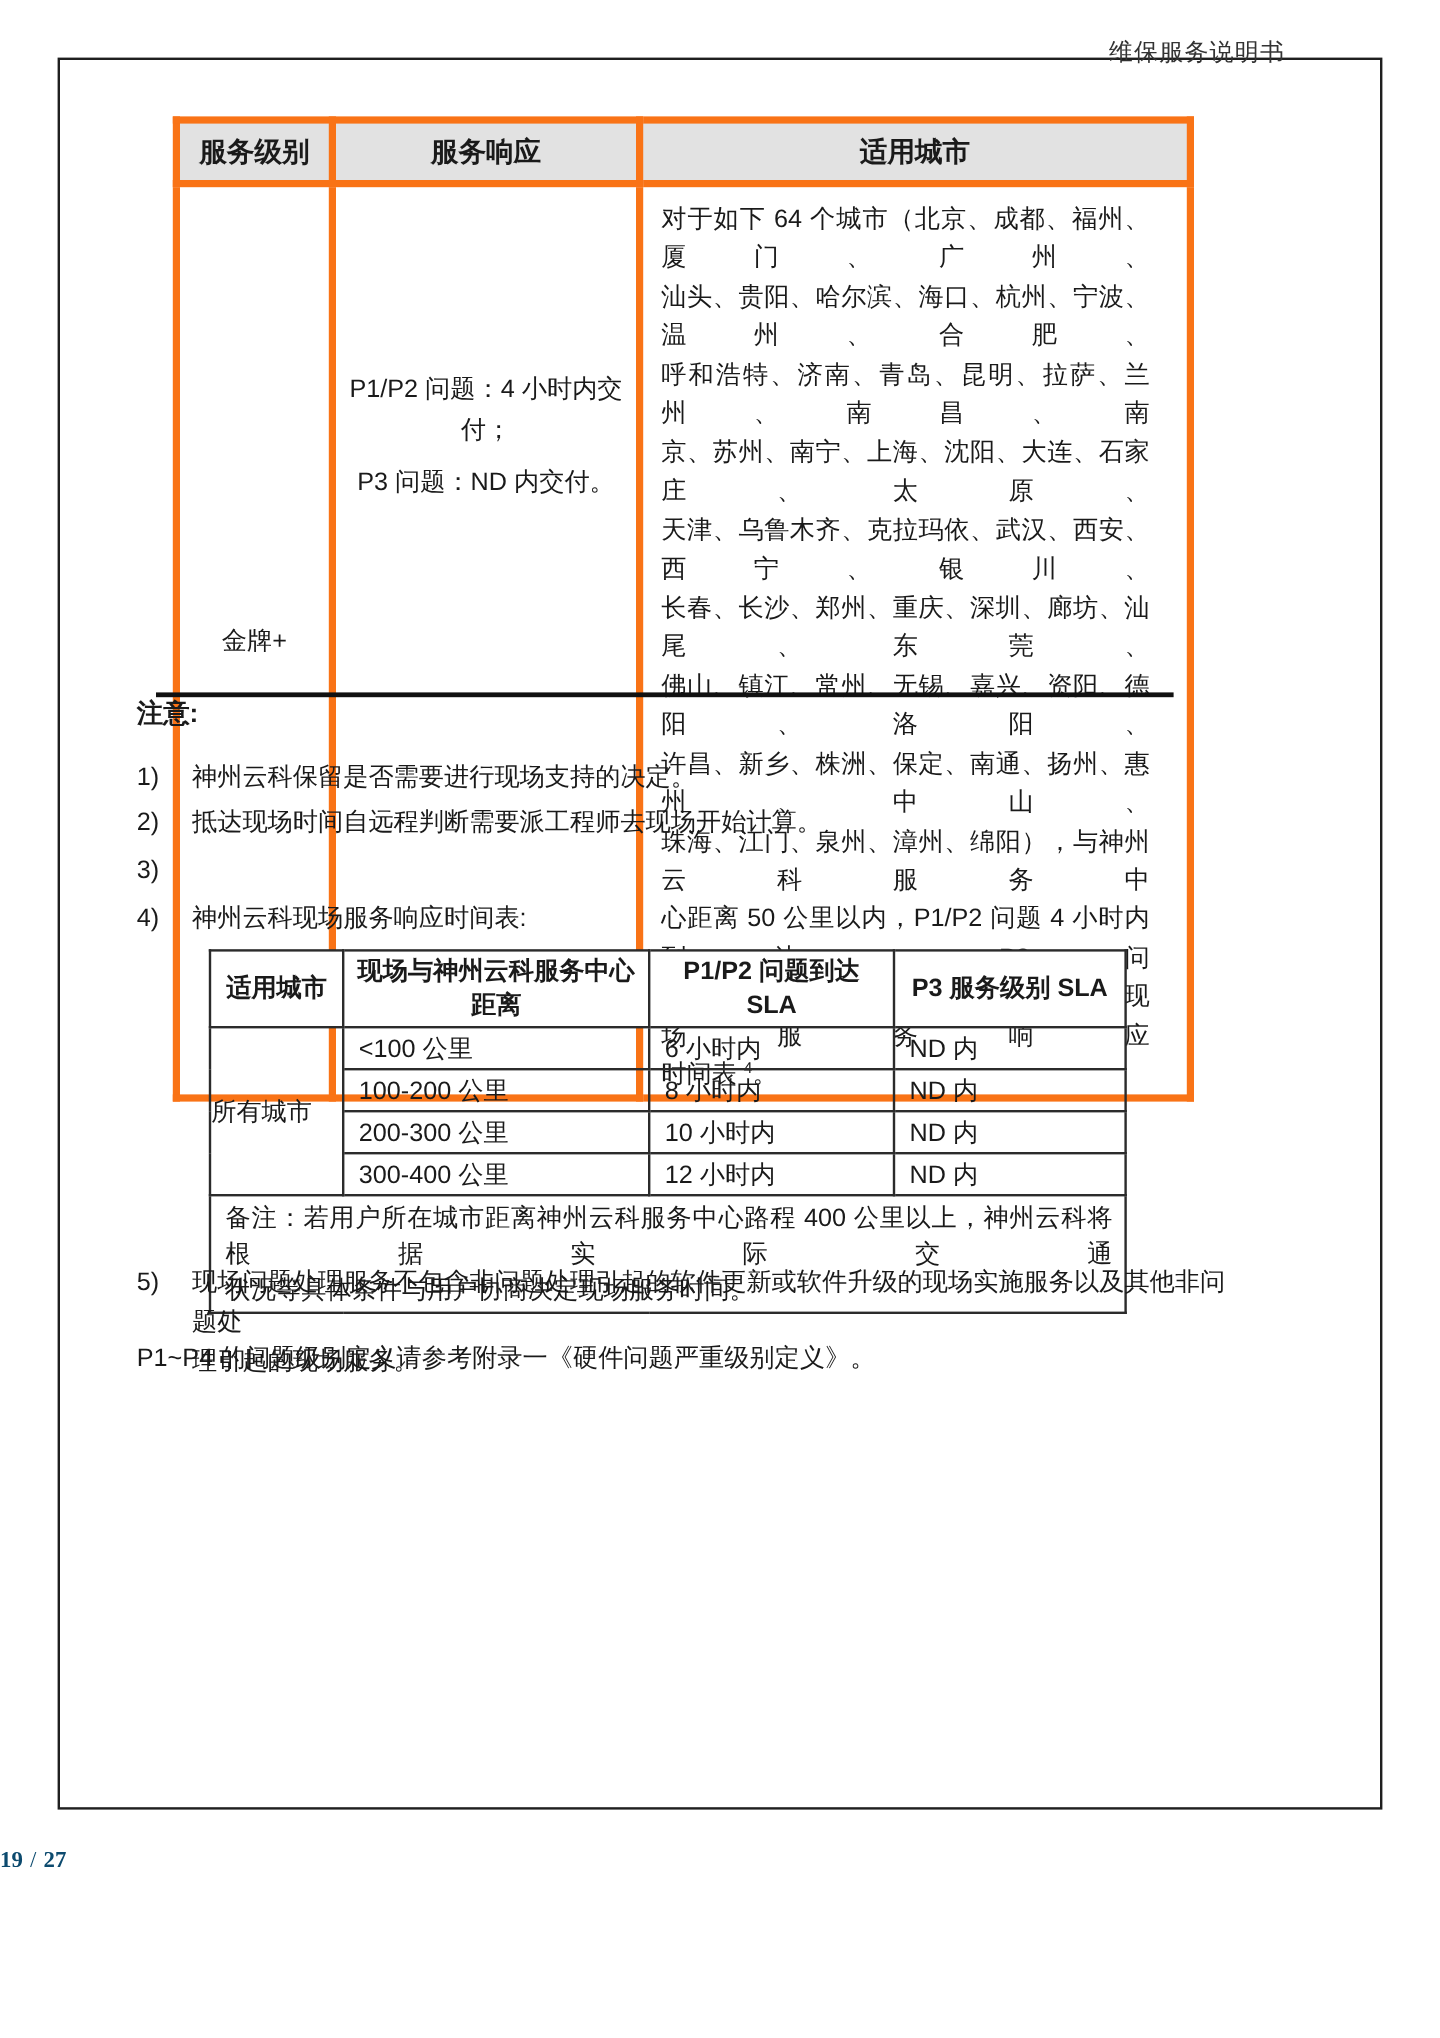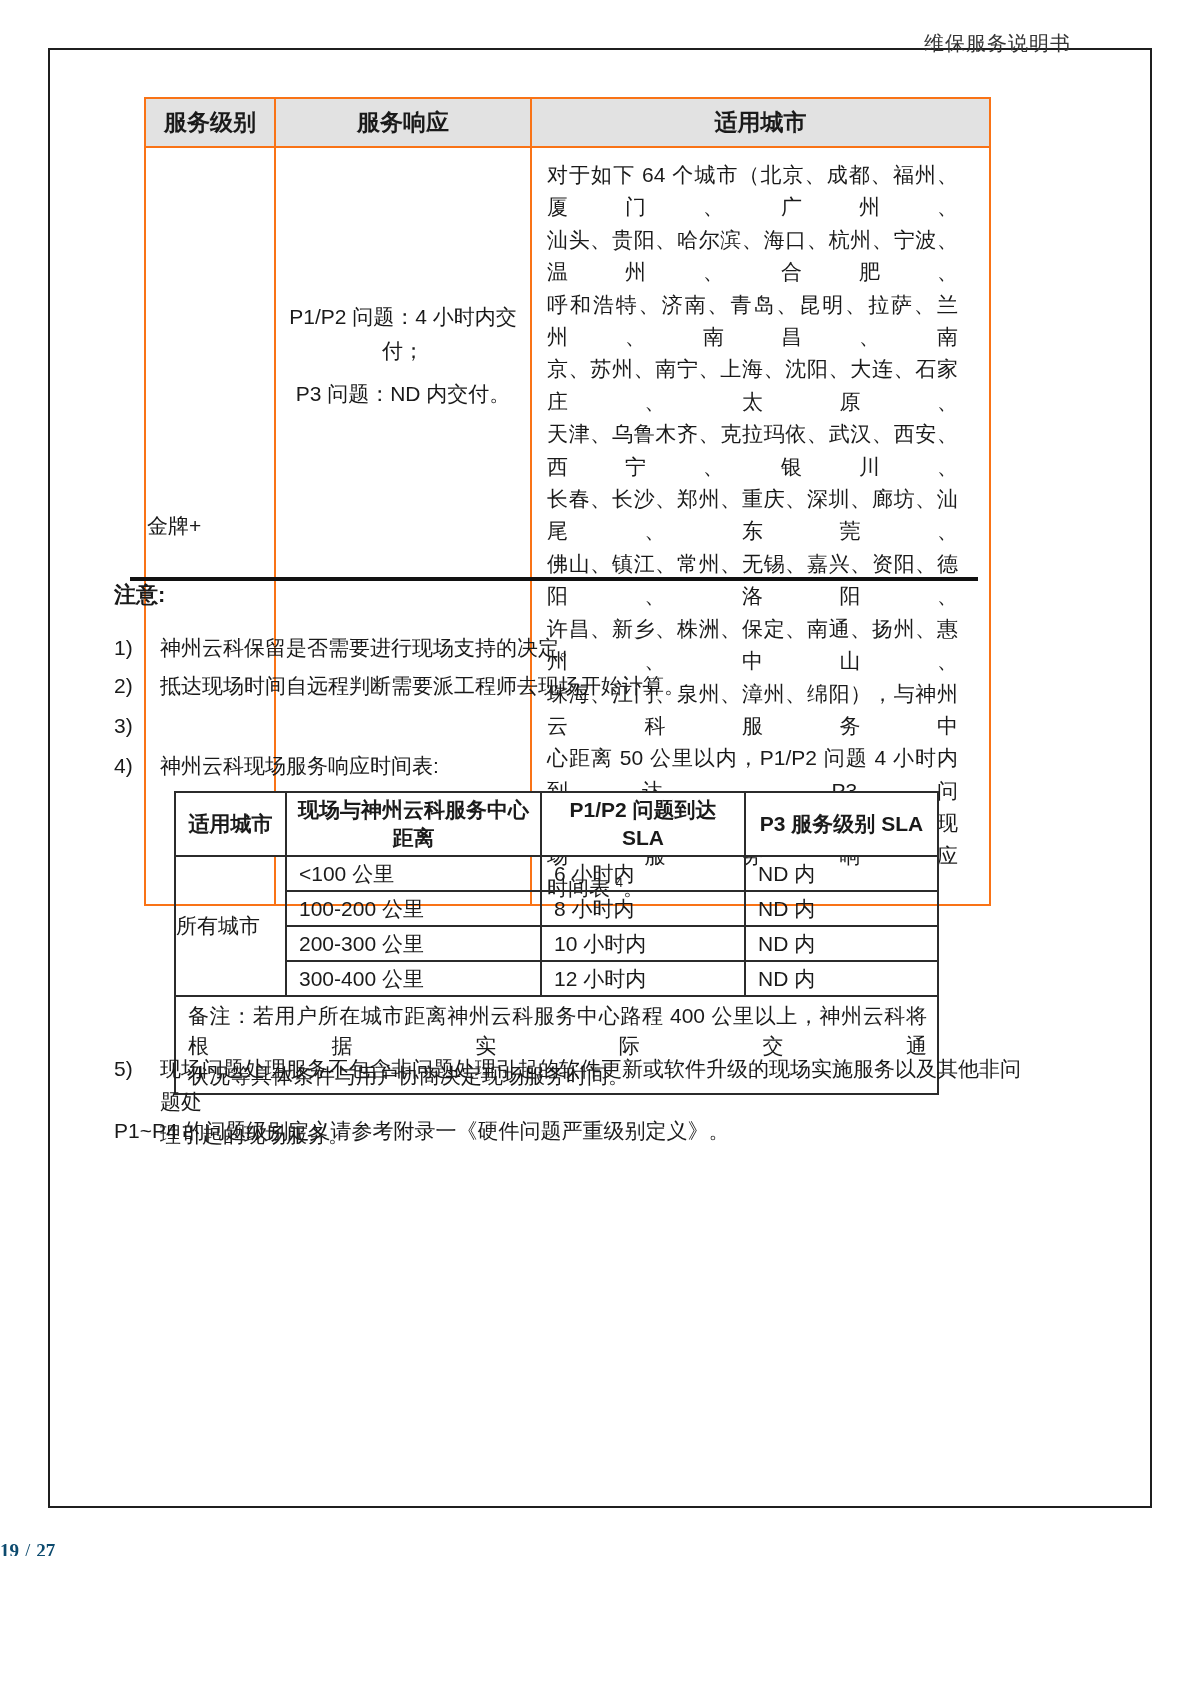--- a/index.html
+++ b/index.html
@@ -13,28 +13,28 @@
   }
   .doc-header {
     position:absolute; top:30px; right:129px;
     font-family:"Liberation Serif", serif; font-size:20px; color:#333;
     letter-spacing:1px;
   }
 
   
   table { border-collapse:collapse; table-layout:fixed; }
   .t1 { position:absolute; left:144px; top:97px; width:845px; }
-  .t1 th, .t1 td { border:2px solid #f97316; }
+  .t1 th, .t1 td { border:6px solid #f97316; }
   .t1 th {
     background:#e2e2e2; height:47px; font-size:23px; font-weight:bold;
     text-align:center; vertical-align:middle; padding:0;
   }
   .t1 td { vertical-align:top; font-size:21px; }
   .t1 .c1 { width:130px; } .t1 .c2 { width:256px; } .t1 .c3 { width:459px; }
-  .t1 td.level { height:403px; text-align:left; vertical-align:middle;margin-left:36px; }
+  .t1 td.level { height:403px; text-align:center; vertical-align:middle;margin-left:36px; }
   .t1 td.resp { text-align:center; padding-top:152px; line-height:34px; }
   .t1 td.resp .p3 { margin-top:9px; }
   .t1 td.cities { padding:11px 31px 0 15px; line-height:32.4px; }
   .jline { text-align:justify; text-align-last:justify; }
   .jline.last { text-align-last:left; }
   sup.fnref { font-size:13px; vertical-align:super; line-height:0; }
 
   
   .thick-rule { position:absolute; left:130px; top:577px; width:848px; height:4px; background:#111; }
   .note-title { position:absolute; left:114px; top:580px; font-size:22px; font-weight:bold; }

